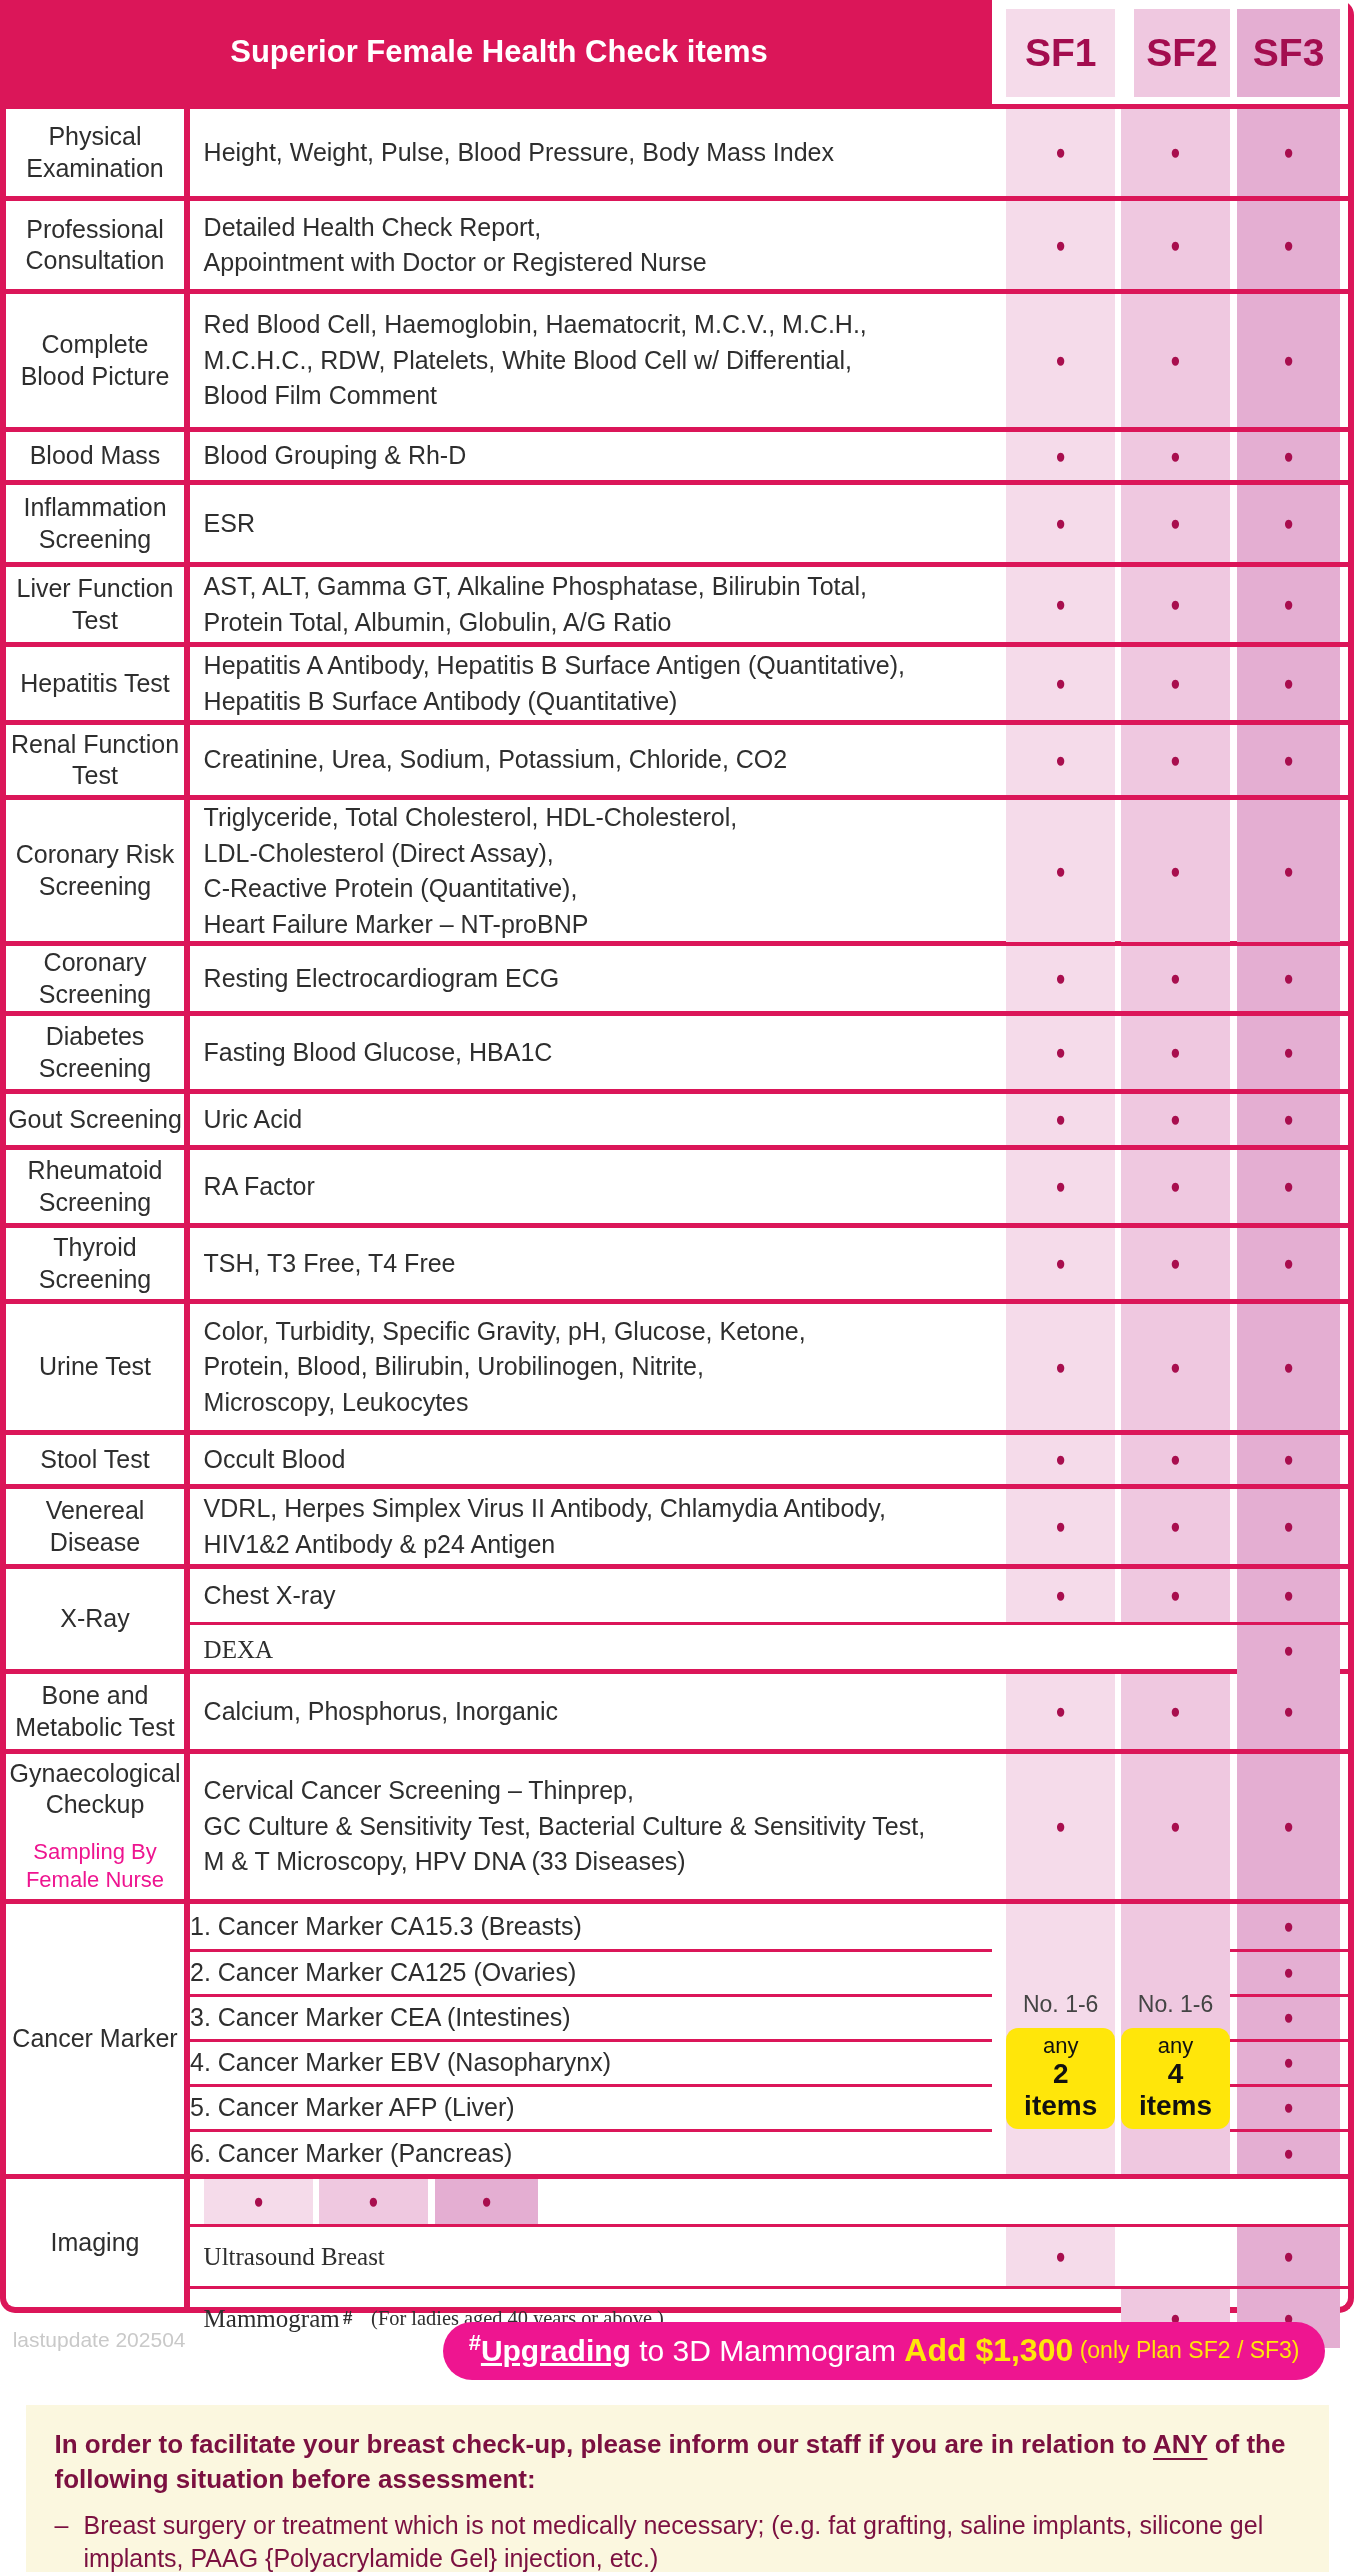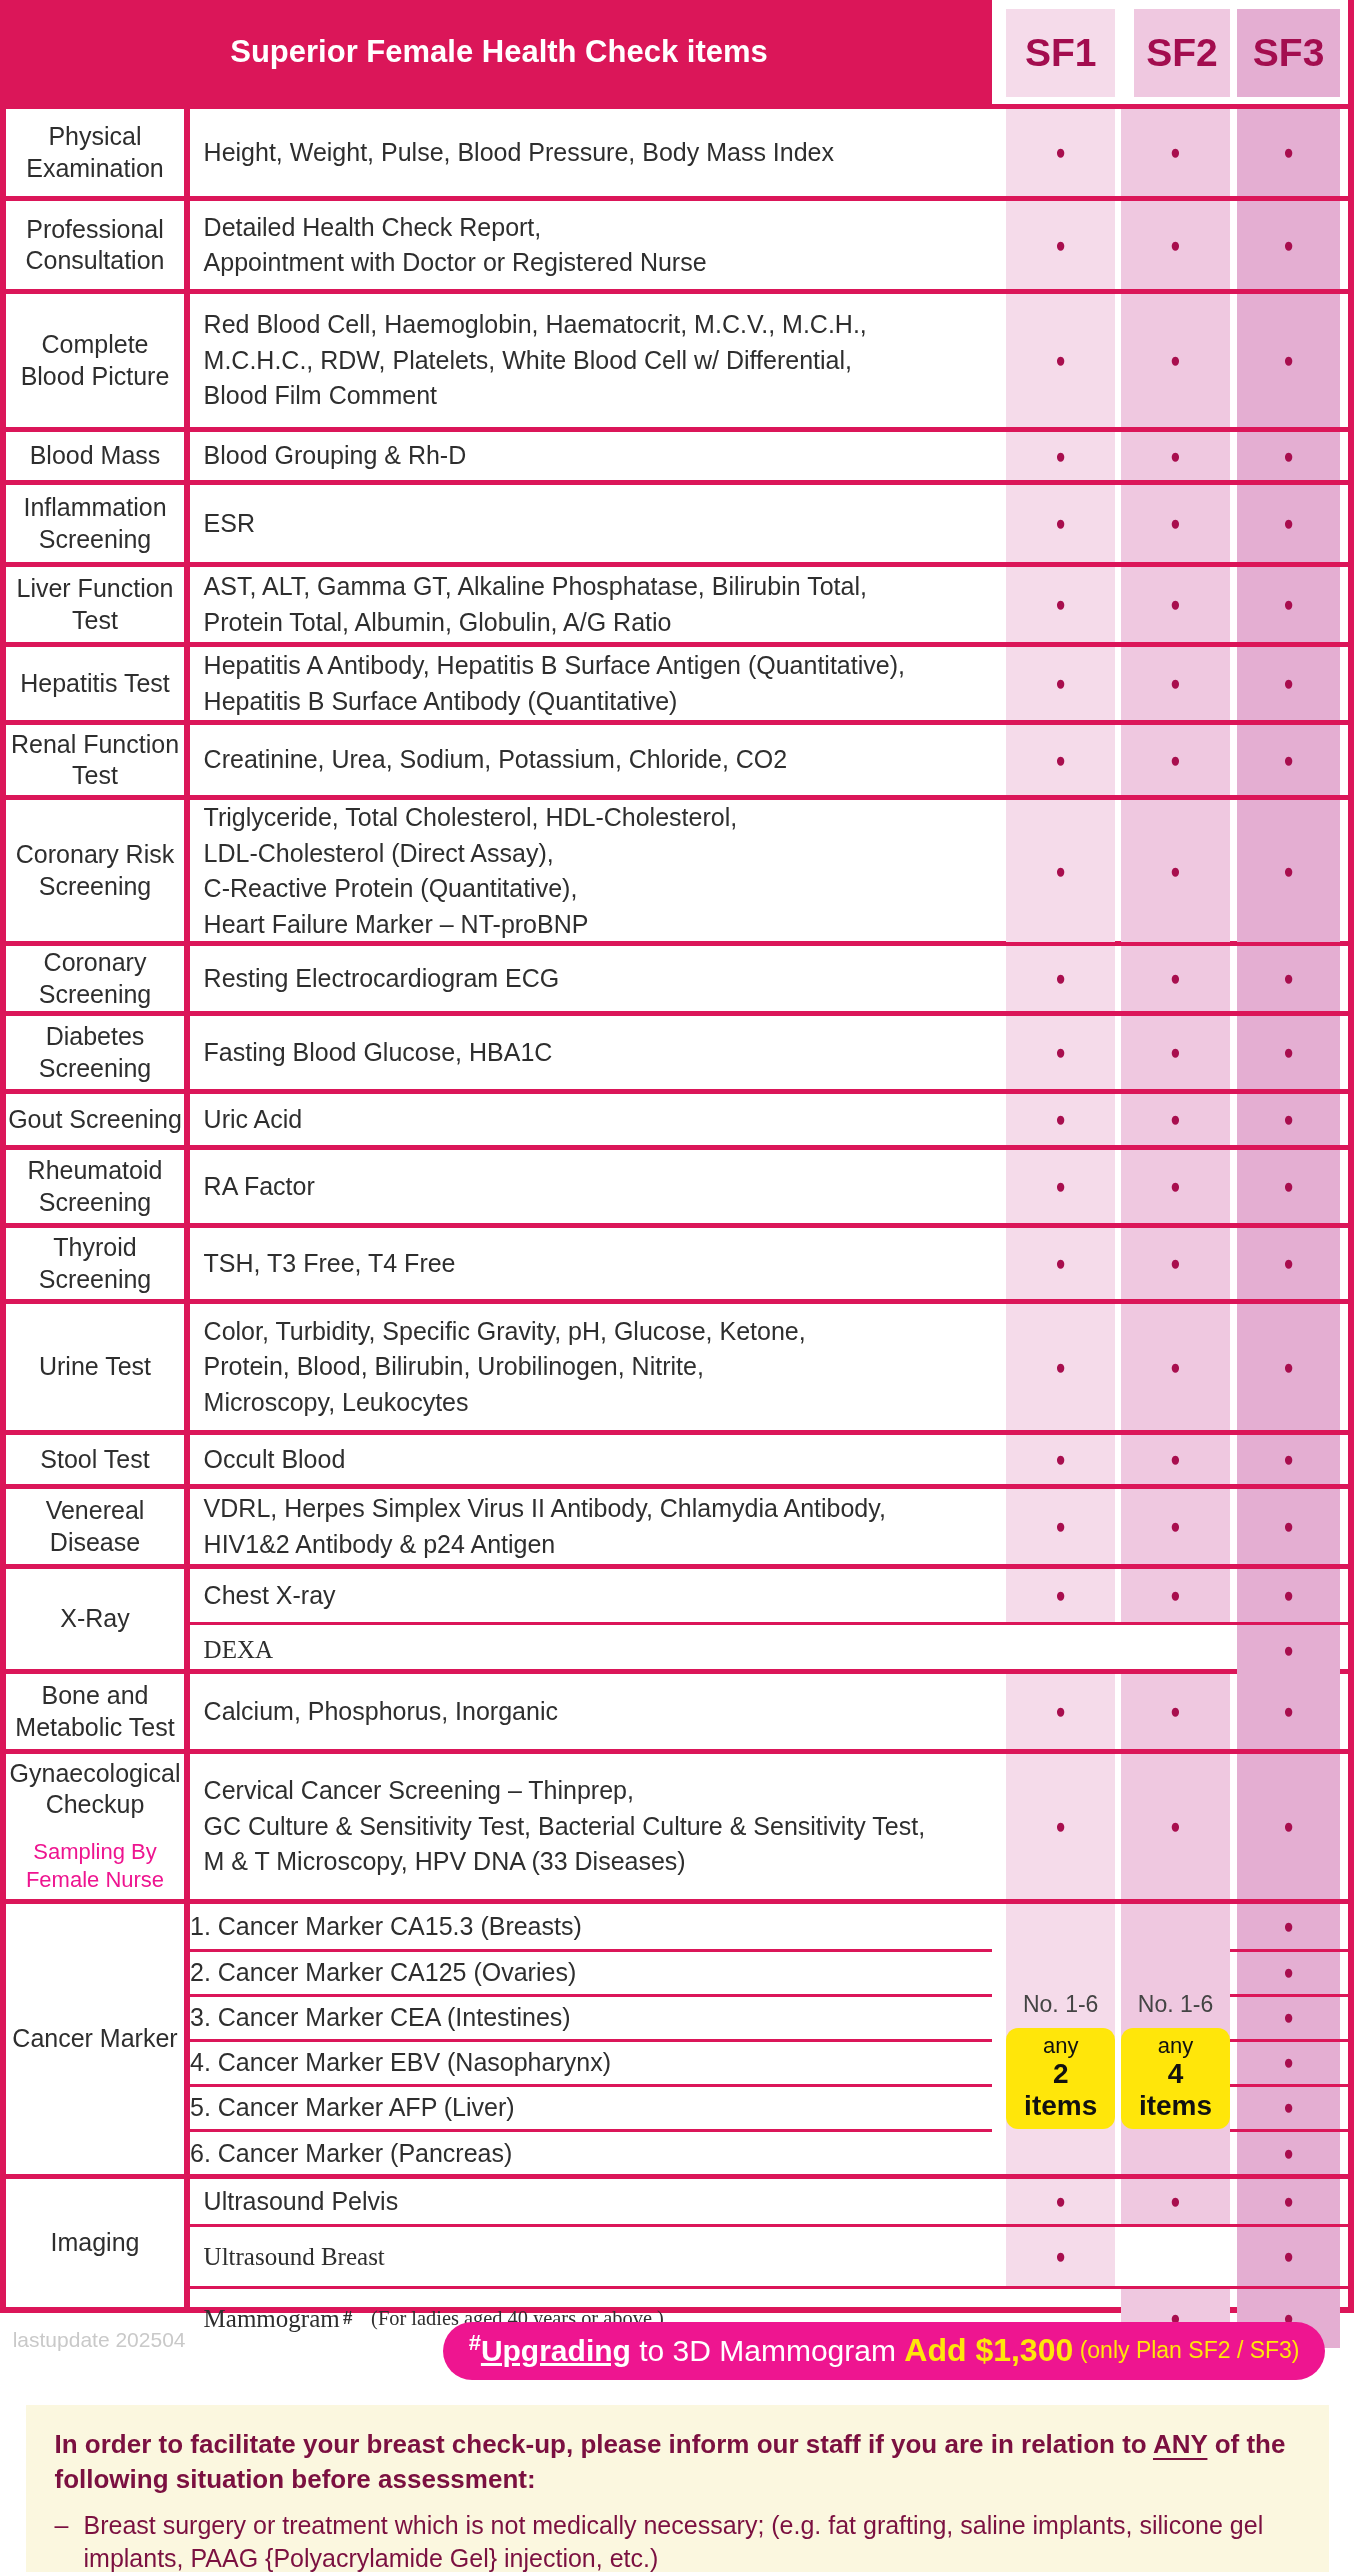--- a/index.html
+++ b/index.html
@@ -16,21 +16,21 @@
     --maroon:#7B1040;
   }
   *{box-sizing:border-box;margin:0;padding:0;}
   body{
     width:1354px;height:2576px;background:#ffffff;
     font-family:"Liberation Sans","DejaVu Sans",sans-serif;
     color:var(--ink);position:relative;overflow:hidden;
   }
   .table{
     width:1354px;border-left:6.8px solid var(--crimson);
-    border-right:6.8px solid var(--crimson);border-bottom:6.8px solid var(--crimson);
+    border-right:6.8px solid var(--crimson);border-bottom:6.8px solid var(--crimson);border-radius:15px;
   }
   
   .thead{display:flex;height:104px;background:#fff;}
   .thead-title{
     flex:1;background:var(--crimson);color:#fff;display:flex;
     align-items:center;justify-content:center;font-weight:bold;font-size:31px;
     margin-left:-6.8px;padding-left:6.8px;
   }
   .ph{display:flex;}
   .ph .ph-box{
@@ -731,21 +731,20 @@
             </div>
           </div>
       </div>
     </div>
   </div>
 
   <div class="section hs22">
     <div class="label-cell">Imaging</div>
     <div class="rows">
       <div class="subrow hr53">
-        <div class="desc">Ultrasound Pelvis</div>
         <div class="plan-cell w-sf1">
             <div class="tint">
               <span class="dot">●</span>
             </div>
           </div>
         <div class="plan-cell w-sf2">
             <div class="tint">
               <span class="dot">●</span>
             </div>
           </div>

